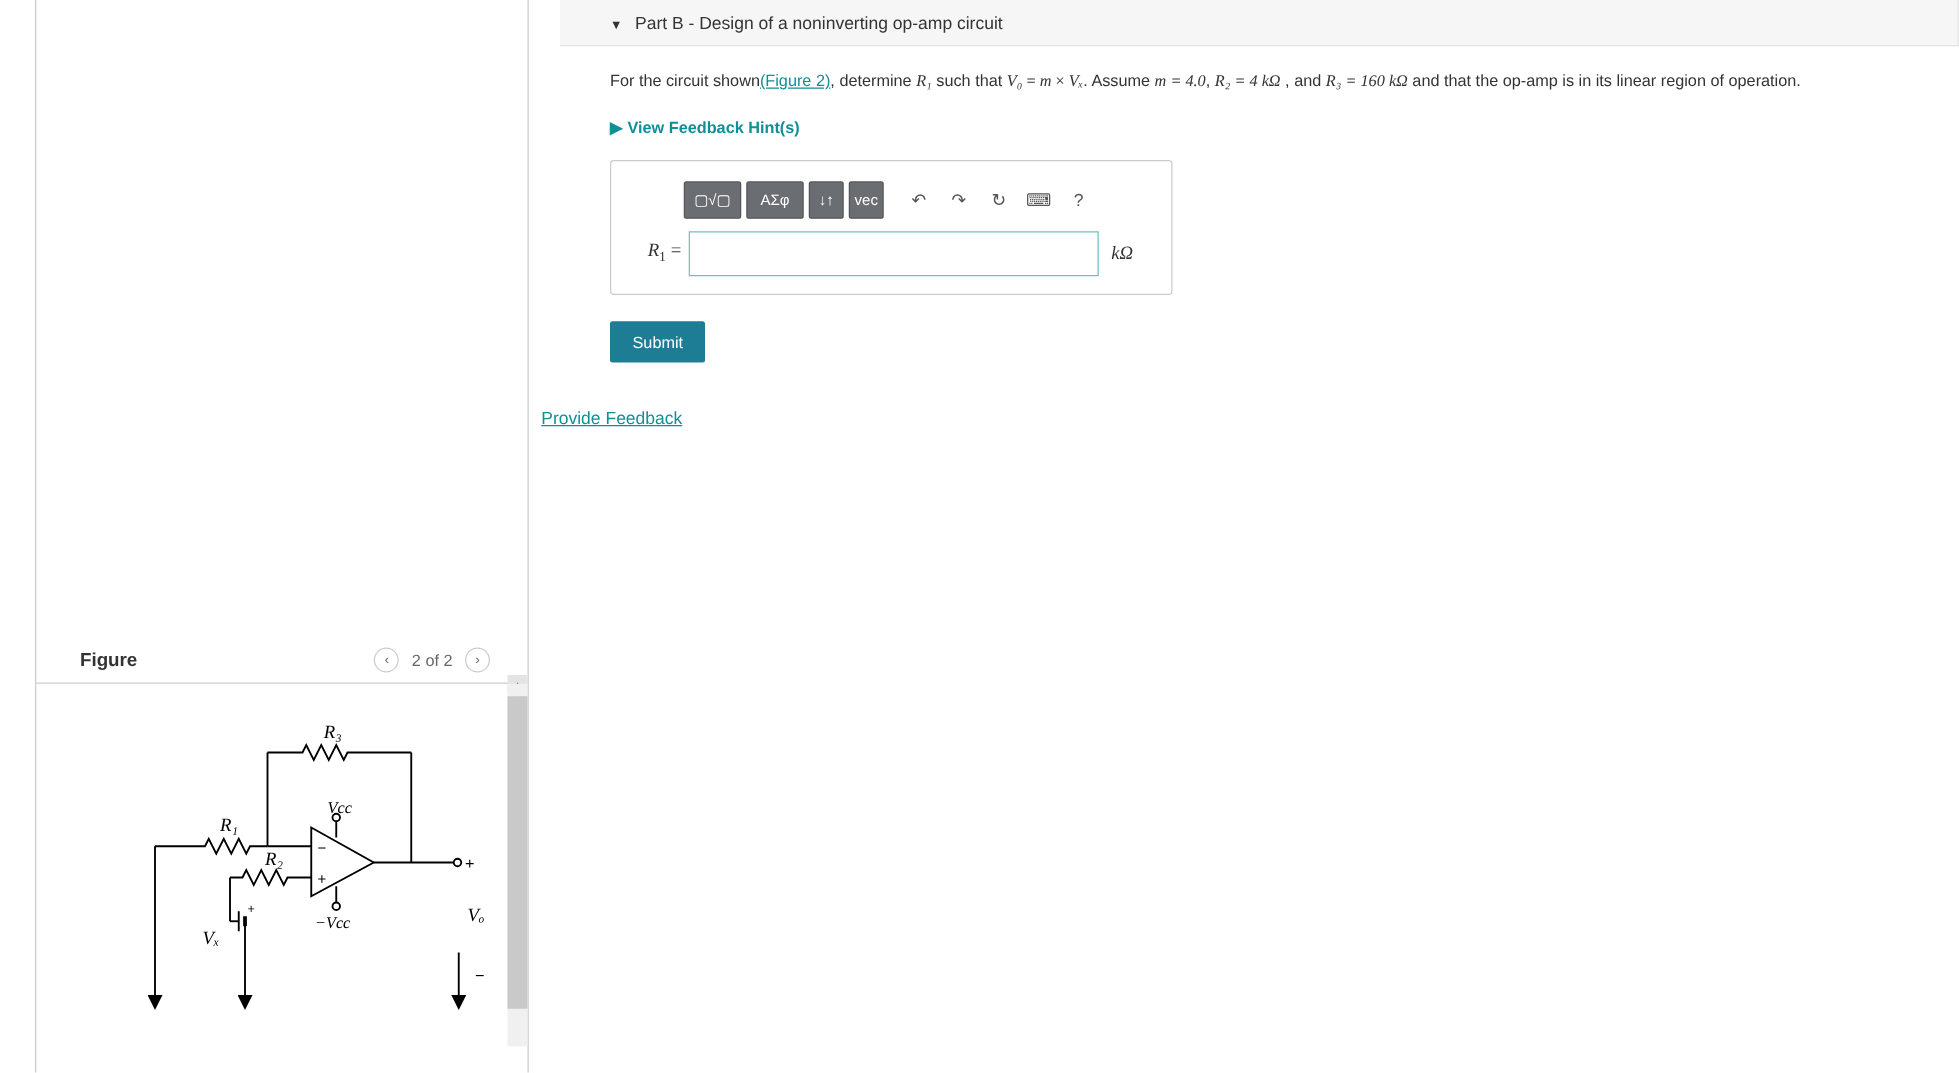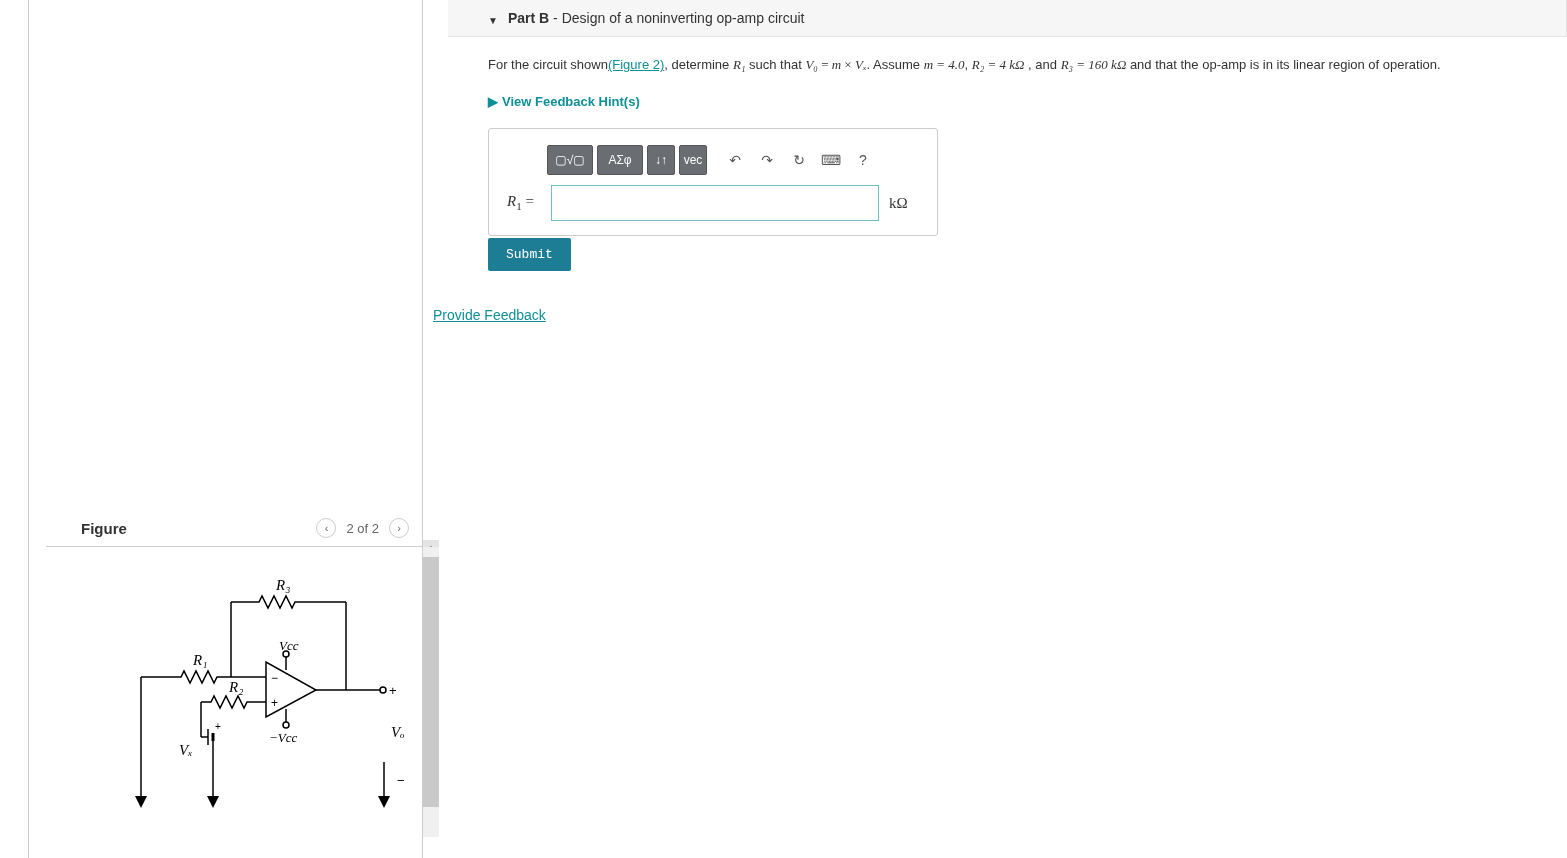--- a/index.html
+++ b/index.html
@@ -18,21 +18,21 @@
     left: 28px;
     top: 0;
     width: 395px;
     height: 858px;
     border-left: 1px solid #ccc;
     border-right: 1px solid #ccc;
   }
   .figure-section {
     position: absolute;
     top: 510px;
-    left: 17px;
+    left: 0;
     width: 100%;
   }
   .figure-header {
     display: flex;
     justify-content: space-between;
     align-items: center;
     padding: 8px 30px 8px 35px;
     border-bottom: 1px solid #ccc;
   }
   .figure-title {
@@ -110,21 +110,21 @@
     padding: 10px 20px 10px 60px;
     margin-left: 25px;
     font-size: 14px;
   }
   .part-caret {
     position: absolute;
     left: 65px;
     top: 15px;
     font-size: 10px;
   }
-  .part-title strong { font-weight: bold; }
+  .part-title strong { font-weight: normal; }
   .question-body {
     padding: 18px 28px 0 65px;
     font-size: 13px;
     line-height: 1.6;
   }
   .question-text { margin-bottom: 6px; }
   .question-text .link { color: #0f8f96; text-decoration: underline; cursor: pointer; }
   .express { font-weight: bold; }
   .hints-toggle {
     color: #0f8f96;
@@ -176,49 +176,49 @@
   .toolbar .gap { width:6px; }
   .answer-row {
     display:flex;
     align-items:center;
     padding: 0 8px;
   }
   .answer-label {
     font-family: 'Times New Roman', serif;
     font-size: 15px;
     min-width:44px;
-    text-align:left;
+    text-align:right;
     padding-right:6px;
   }
   .answer-label sub { font-size: 11px; }
   .answer-input {
     flex:1;
     height: 36px;
     border: 1px solid #6fbfc4;
     padding: 4px 8px;
     font-size: 14px;
     outline: none;
   }
   .answer-unit {
     font-family: 'Times New Roman', serif;
     font-size: 15px;
     min-width:40px;
     text-align:left;
     padding-left:10px;
+    font-style:italic;
   }
   .submit-btn {
-    margin-top: 2px;
+    margin-top: 21px;
     background: #1d7d94;
     color: #fff;
     border: none;
     padding: 9px 18px;
     font-size: 13px;
     cursor: pointer;
     border-radius: 2px;
-    font-family: Liberation Mono, monospace;
   }
   .feedback {
     margin: 36px 0 0 10px;
     color: #0f8f96;
     text-decoration: underline;
     font-size: 14px;
     cursor: pointer;
     display:inline-block;
   }
   .math-var { font-family:'Times New Roman',serif; font-style:italic; }

